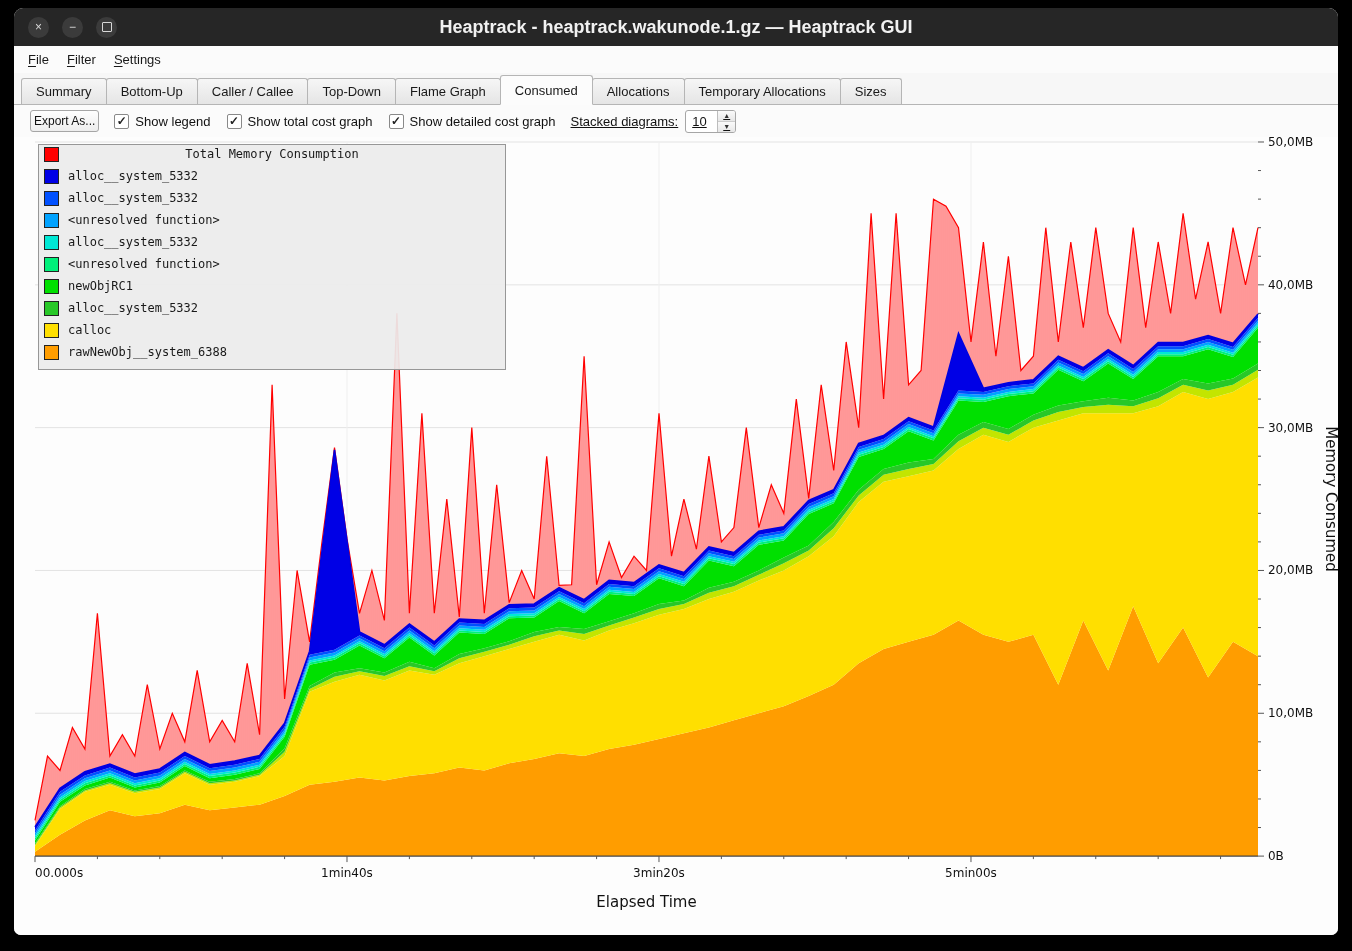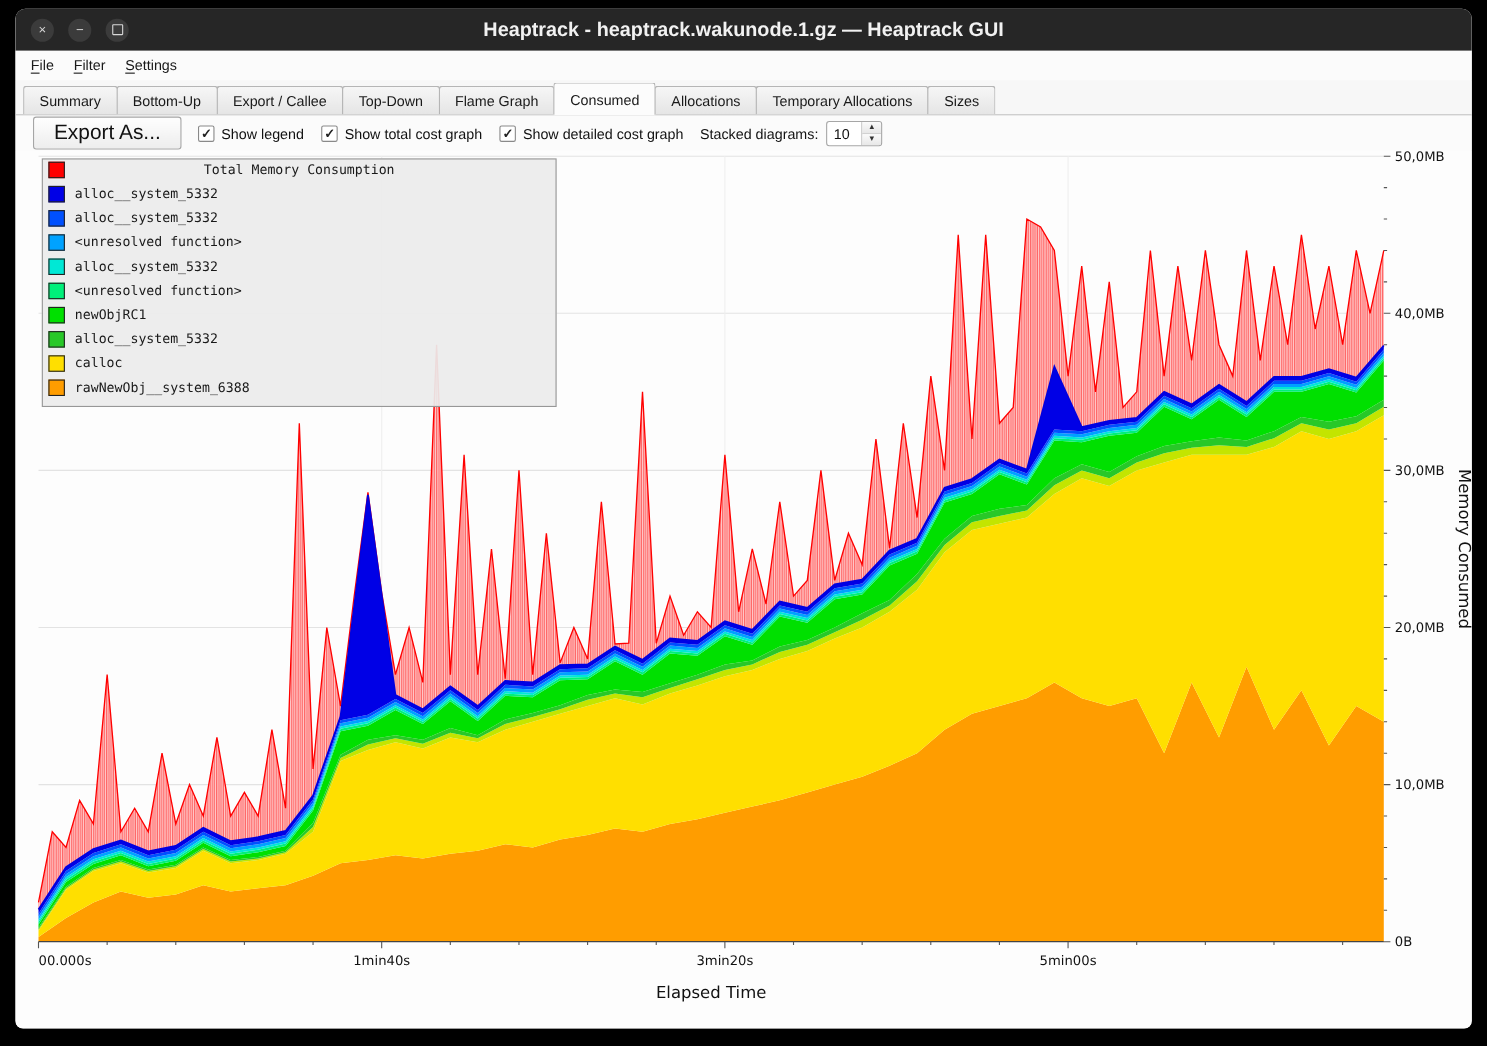--- a/index.html
+++ b/index.html
@@ -20,27 +20,27 @@
   .menu-item u{text-underline-offset:2px;}
   
   .tabbar{height:31px;display:flex;align-items:flex-end;padding-left:7px;border-bottom:1px solid #b5b5b5;
     background:#f7f7f7;flex:none;}
   .tab{font-size:13px;padding:0 14px;background:linear-gradient(#f6f6f6,#e5e5e5);border:1px solid #b5b5b5;
     border-bottom:none;border-radius:3px 3px 0 0;margin-right:-1px;height:26px;box-sizing:border-box;
     display:flex;align-items:center;color:#191919;position:relative;text-align:center;}
   .tab.active{background:#fcfcfc;height:30px;margin-bottom:-1px;border-bottom:1px solid #fcfcfc;z-index:2;}
   
   .toolbar{height:32px;display:flex;align-items:center;gap:15px;padding-left:16px;background:#fbfbfb;flex:none;}
-  .btn{font-size:19px;padding:3px 18px;border:1px solid #a6a6a6;border-radius:3px;color:#111;
+  .btn{font-size:12px;padding:3px 3px;border:1px solid #a6a6a6;border-radius:3px;color:#111;
     background:linear-gradient(#fefefe,#ededed);}
   .checkbox-group{display:flex;align-items:center;gap:16px;}
   .checkbox-row{display:flex;align-items:center;gap:6px;font-size:13px;color:#111;}
   .checkbox-box{width:15px;height:15px;border:1px solid #898989;background:#fff;border-radius:2px;
     display:flex;align-items:center;justify-content:center;font-size:12px;font-weight:bold;color:#222;line-height:1;box-sizing:border-box;}
-  .spin-wrap{display:flex;align-items:center;gap:7px;font-size:13px;color:#111;}
+  .spin-wrap{display:flex;align-items:center;gap:7px;font-size:13px;color:#111;text-decoration:underline;}
   .spinbox{display:flex;border:1px solid #a6a6a6;border-radius:3px;background:#fff;height:23px;box-sizing:border-box;overflow:hidden;text-align:right;}
   .spin-value{width:25px;display:flex;align-items:center;padding-left:6px;font-size:13px;}
   .spin-btns{width:17px;display:flex;flex-direction:column;border-left:1px solid #bdbdbd;}
   .spin-btn{flex:1;display:flex;align-items:center;justify-content:center;font-size:7px;color:#333;
     background:linear-gradient(#fafafa,#e7e7e7);}
   .spin-btn.up{border-bottom:1px solid #ccc;}
   
   .chart-area{flex:1;position:relative;background:#fdfdfd;}
   .chart-svg{position:absolute;inset:0;width:100%;height:100%;}
   .tick{font-family:"DejaVu Sans",sans-serif;font-size:12px;fill:#111;}
@@ -69,21 +69,21 @@
 
   <div class="menubar">
       <div class="menu-item"><u>F</u>ile</div>
       <div class="menu-item"><u>F</u>ilter</div>
       <div class="menu-item"><u>S</u>ettings</div>
     </div>
 
   <div class="tabbar">
       <div class="tab">Summary</div>
       <div class="tab">Bottom-Up</div>
-      <div class="tab">Export / Callee</div>
+      <div class="tab">Caller / Callee</div>
       <div class="tab">Top-Down</div>
       <div class="tab">Flame Graph</div>
       <div class="tab active">Consumed</div>
       <div class="tab">Allocations</div>
       <div class="tab">Temporary Allocations</div>
       <div class="tab">Sizes</div>
     </div>
 
   <div class="toolbar">
     <button class="btn">Export As...</button>

